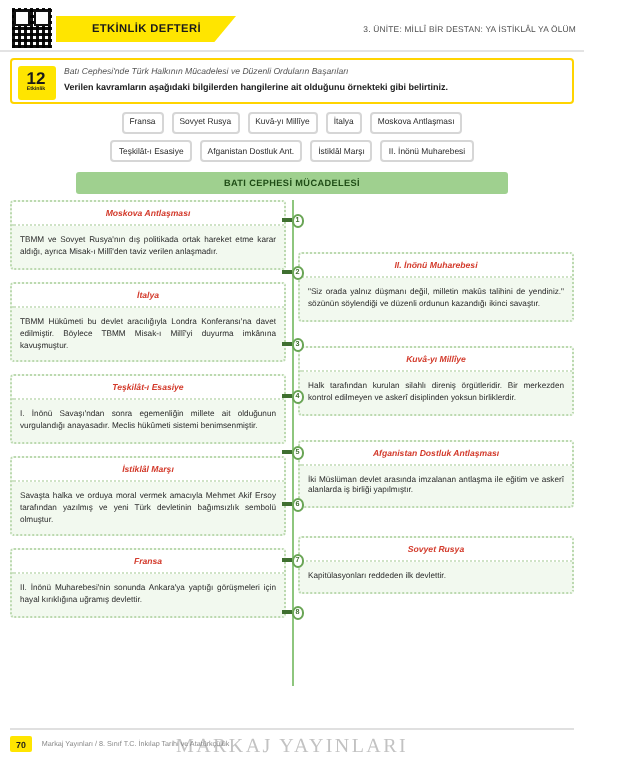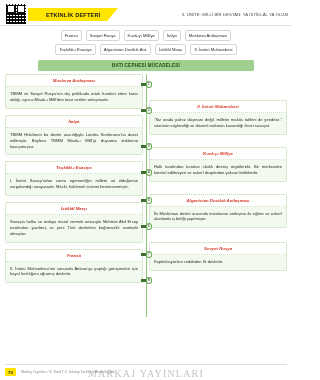--- a/index.html
+++ b/index.html
@@ -301,20 +301,28 @@
 
     <div class="ribbon">
       <span class="ribbon-text">ETKİNLİK DEFTERİ</span>
     </div>
 
     <div class="header-right">3. ÜNİTE: MİLLÎ BİR DESTAN: YA İSTİKLÂL YA ÖLÜM</div>
 
     <div class="header-rule"></div>
   </div>
 
+  <div class="qbox">
+    <div class="qnum">
+      <span class="qnum-value">12</span>
+      <span class="qnum-label">Etkinlik</span>
+    </div>
+    <div class="qtopic">Batı Cephesi'nde Türk Halkının Mücadelesi ve Düzenli Orduların Başarıları</div>
+    <div class="qinstr">Verilen kavramların aşağıdaki bilgilerden hangilerine ait olduğunu örnekteki gibi belirtiniz.</div>
+  </div>
 
   <div class="chips row1">
     <div class="chip">Fransa</div>
     <div class="chip">Sovyet Rusya</div>
     <div class="chip">Kuvâ-yı Millîye</div>
     <div class="chip">İtalya</div>
     <div class="chip">Moskova Antlaşması</div>
   </div>
 
   <div class="chips row2">

